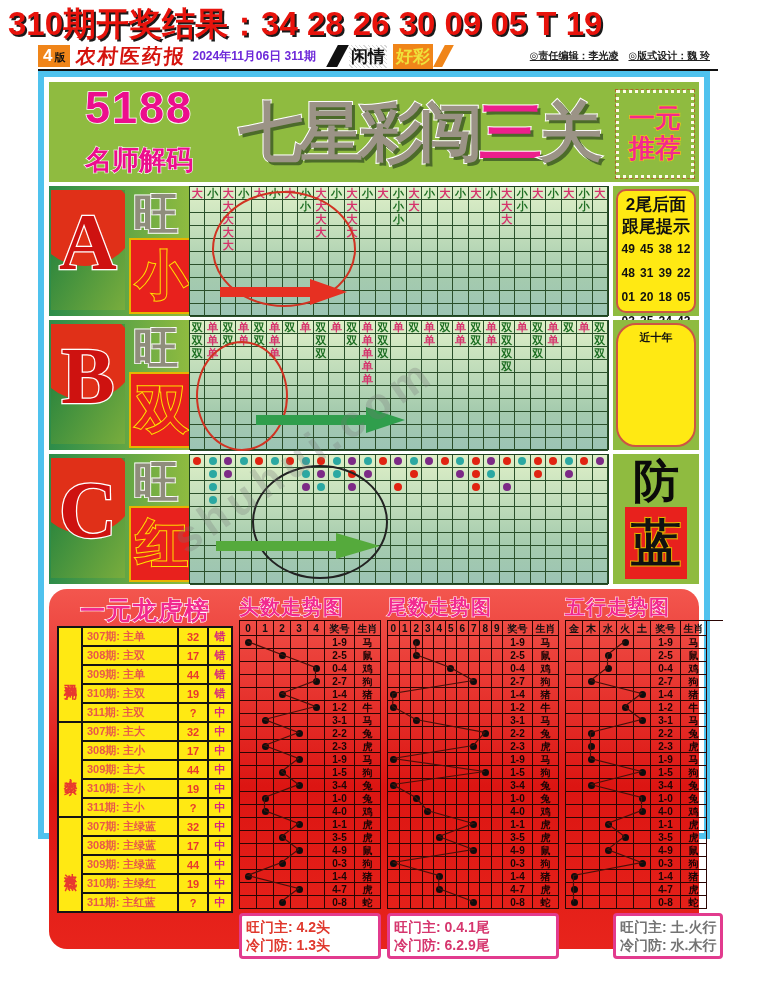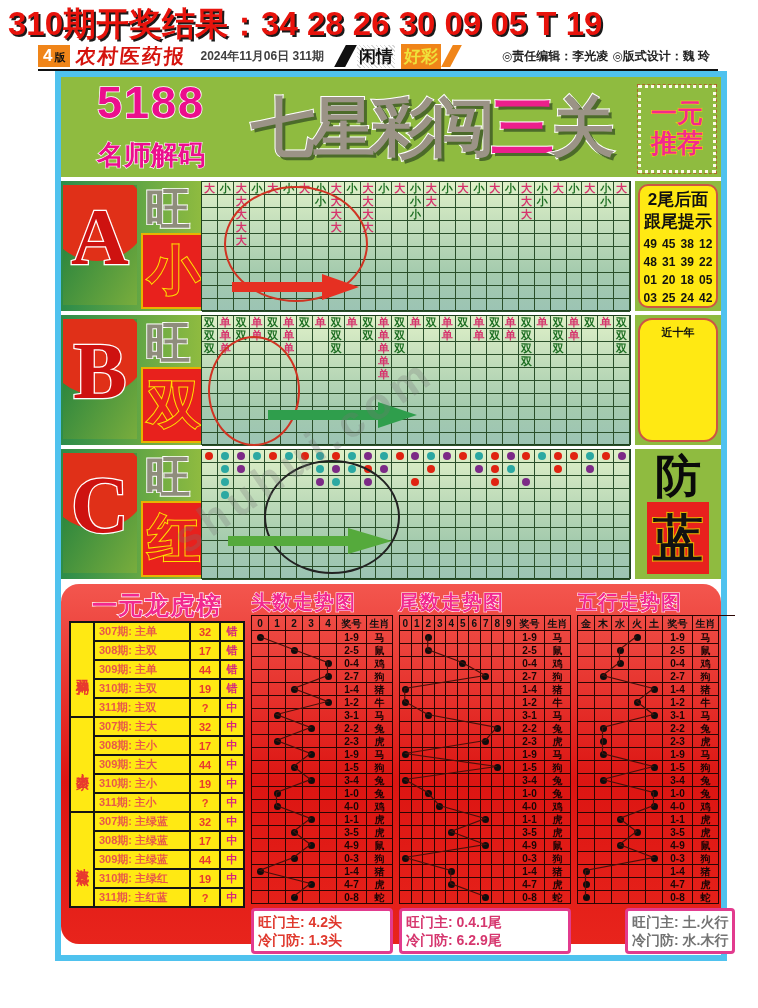--- a/index.html
+++ b/index.html
@@ -9,30 +9,30 @@
   .banner{position:absolute;left:8px;top:2px;font-size:33px;font-weight:bold;color:#e8130c;
           text-shadow:2px 2px 0 #1a1a1a;letter-spacing:0px;white-space:nowrap;}
   
   .header-bar{position:absolute;left:38px;top:43px;width:680px;height:26px;background:#fff;
               border-bottom:2px solid #111;display:flex;align-items:center;gap:6px;}
   .edition{background:#f08519;padding:1px 5px;font-weight:bold;display:flex;align-items:baseline;gap:2px;}
   .edition .num{color:#fff;font-size:17px;font-weight:900;}
   .edition .char{color:#111;font-size:11px;}
   .paper{color:#d5140e;font-size:20px;font-weight:900;font-family:"Liberation Serif","DejaVu Serif",serif;
          letter-spacing:2px;transform:skewX(-6deg);}
-  .hdate{font-size:12px;font-weight:bold;color:#404040;margin-left:8px;}
+  .hdate{font-size:12px;font-weight:bold;color:#6d28d9;}
   .slash{width:11px;height:22px;background:#111;transform:skewX(-28deg);margin-left:10px;}
   .col1{font-size:17px;font-weight:bold;color:#111;padding:0 2px;
         background:repeating-linear-gradient(45deg,#fff,#fff 2px,#d8d8d8 2px,#d8d8d8 3px);}
   .col2{font-size:17px;font-weight:bold;color:#efe23b;background:#f08519;padding:1px 3px;}
   .slash2{width:9px;height:22px;background:#f08519;transform:skewX(-28deg);}
-  .editors{margin-left:auto;font-size:12px;color:#222;display:flex;gap:4px;padding-right:8px;font-weight:bold;}
+  .editors{margin-left:auto;font-size:10px;color:#222;display:flex;gap:10px;padding-right:8px;font-weight:bold;text-decoration:underline;}
   
-  .frame{position:absolute;left:55px;top:71px;width:672px;height:890px;border:6px solid #4fc2ee;
-         background:#fff;box-sizing:border-box;}
+  .frame{position:absolute;left:38px;top:71px;width:672px;height:768px;border:6px solid #4fc2ee;
+         background:#fff;box-sizing:border-box;padding:5px;}
   
   .masthead{position:relative;height:100px;background:#8fbb40;}
   .code-num{position:absolute;left:12px;top:0px;width:156px;text-align:center;font-size:45px;font-weight:900;
             color:#ec0e8d;-webkit-text-stroke:1.5px #fff;paint-order:stroke fill;letter-spacing:2px;}
   .code-sub{position:absolute;left:4px;top:60px;width:172px;text-align:center;font-size:27px;font-weight:700;
             color:#ec0e8d;-webkit-text-stroke:1.2px #fff;paint-order:stroke fill;}
   .main-title{position:absolute;left:170px;top:0;width:400px;height:100px;display:flex;align-items:center;
               justify-content:center;font-size:64px;font-weight:900;color:#9b9386;
               -webkit-text-stroke:2px #fff;paint-order:stroke fill;text-shadow:3px 3px 0 #4c6b2a;
               white-space:nowrap;letter-spacing:-4px;}
@@ -69,22 +69,22 @@
   .ellipse{position:absolute;border-radius:50%;pointer-events:none;}
   .e-red{border:2px solid #d03322;}
   .e-black{border:2px solid #222;}
   .arrow{position:absolute;pointer-events:none;}
   
   .sidebar{width:86px;flex:none;display:flex;flex-direction:column;gap:4px;}
   .side-block{background:#8fbb40;height:130px;box-sizing:border-box;padding:3px;}
   .tip-box{background:#ffe913;border:2px solid #cc5544;border-radius:10px;height:100%;box-sizing:border-box;padding:3px 1px;}
   .tip-title{font-size:17px;font-weight:bold;text-align:center;line-height:1.3;color:#111;}
   .tip-nums{display:grid;grid-template-columns:repeat(4,1fr);font-size:12px;font-weight:bold;
-            text-align:center;margin-top:4px;row-gap:4px;color:#111;}
-  .decade-box{background:#ffe913;border:2px solid #cc5544;border-radius:14px;height:100%;box-sizing:border-box;
+            text-align:center;margin-top:4px;row-gap:10px;color:#111;}
+  .decade-box{background:#ffe913;border:2px solid #cc5544;border-radius:20px;height:100%;box-sizing:border-box;
               font-size:11px;font-weight:bold;text-align:center;padding-top:5px;color:#111;}
   .fang{font-size:46px;font-weight:900;color:#0a0a0a;line-height:1.05;text-align:center;}
   .lan-box{margin:2px auto 0;width:62px;height:72px;background:#e8211d;display:flex;align-items:center;
            justify-content:center;font-size:50px;font-weight:900;color:#111;
            -webkit-text-stroke:2px #e8b400;paint-order:stroke fill;}
   
   .bottom{position:relative;margin-top:5px;height:360px;border-radius:18px;
           background:linear-gradient(180deg,#f3564e,#dc1512 55%,#e8241c);
           display:flex;padding:5px 6px 8px 8px;gap:6px;box-sizing:border-box;}
   .lh{width:176px;flex:none;}

